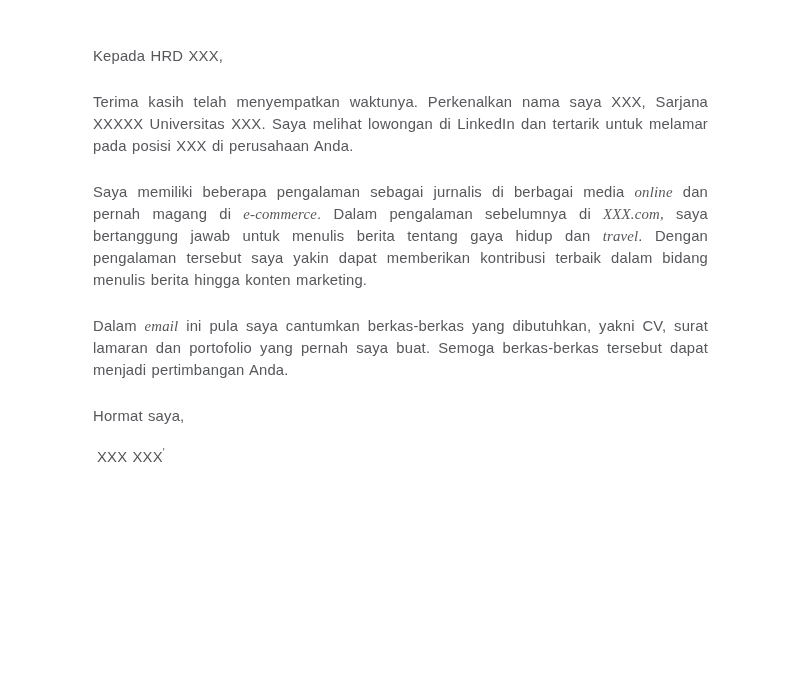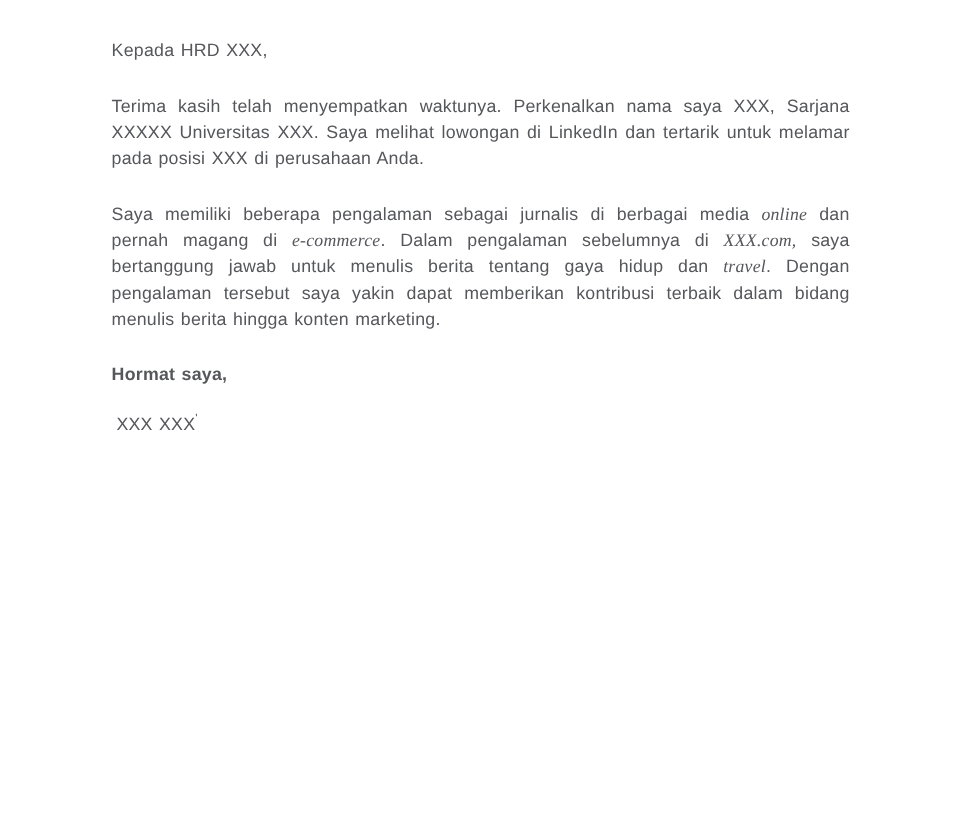--- a/index.html
+++ b/index.html
@@ -11,58 +11,58 @@
     width: 811px;
     height: 700px;
     overflow: hidden;
     font-family: "Liberation Sans", "DejaVu Sans", sans-serif;
     color: #56575b;
     -webkit-font-smoothing: antialiased;
   }
   .letter {
     box-sizing: border-box;
     width: 811px;
-    padding: 32px 91px 0 93px;
+    padding: 45px 91px 0 93px;
     font-size: 14.8px;
     line-height: 22px;
     letter-spacing: 0.2px;
     word-spacing: 1px;
   }
   .salutation {
     margin: 0 0 24px 0;
   }
   .para {
     margin: 0 12px 24px 0;
     text-align: justify;
     text-justify: inter-word;
   }
   .para em {
     font-style: italic;
     font-family: Liberation Serif, serif;
   }
   .closing {
     margin: 0 0 19px 0;
-    font-weight: bold;
   }
   .signature {
     margin: 4px;
   }
   .sig-mark {
     font-size: 10px;
     vertical-align: super;
     line-height: 0;
   }
 </style>
 </head>
 <body>
 
 <div class="letter">
   <p class="salutation">Kepada HRD XXX,</p>
 
   <div>
       <p class="para"><span>Terima kasih telah menyempatkan waktunya. Perkenalkan nama saya XXX, Sarjana XXXXX Universitas XXX. Saya melihat lowongan di LinkedIn dan tertarik untuk melamar pada posisi XXX di perusahaan Anda.</span></p>
       <p class="para"><span>Saya memiliki beberapa pengalaman sebagai jurnalis di berbagai media </span><em>online</em><span> dan pernah magang di </span><em>e-commerce</em><span>. Dalam pengalaman sebelumnya di </span><em>XXX.com,</em><span> saya bertanggung jawab untuk menulis berita tentang gaya hidup dan </span><em>travel</em><span>. Dengan pengalaman tersebut saya yakin dapat memberikan kontribusi terbaik dalam bidang menulis berita hingga konten marketing.</span></p>
+      <p class="para"><span>Dalam </span><em>email</em><span> ini pula saya cantumkan berkas-berkas yang dibutuhkan, yakni CV, surat lamaran dan portofolio yang pernah saya buat. Semoga berkas-berkas tersebut dapat menjadi pertimbangan Anda.</span></p>
     </div>
 
   <p class="closing">Hormat saya,</p>
 
   <p class="signature"><span>XXX XXX</span><span class="sig-mark">'</span></p>
 </div>
 
 </body></html>

